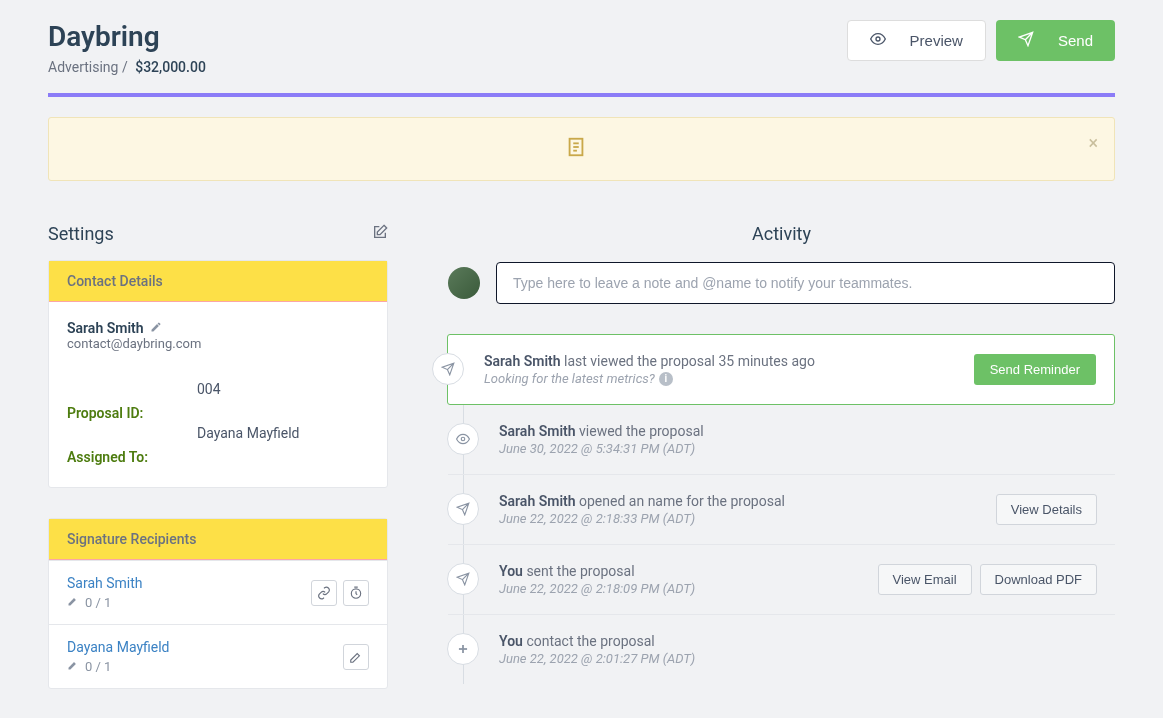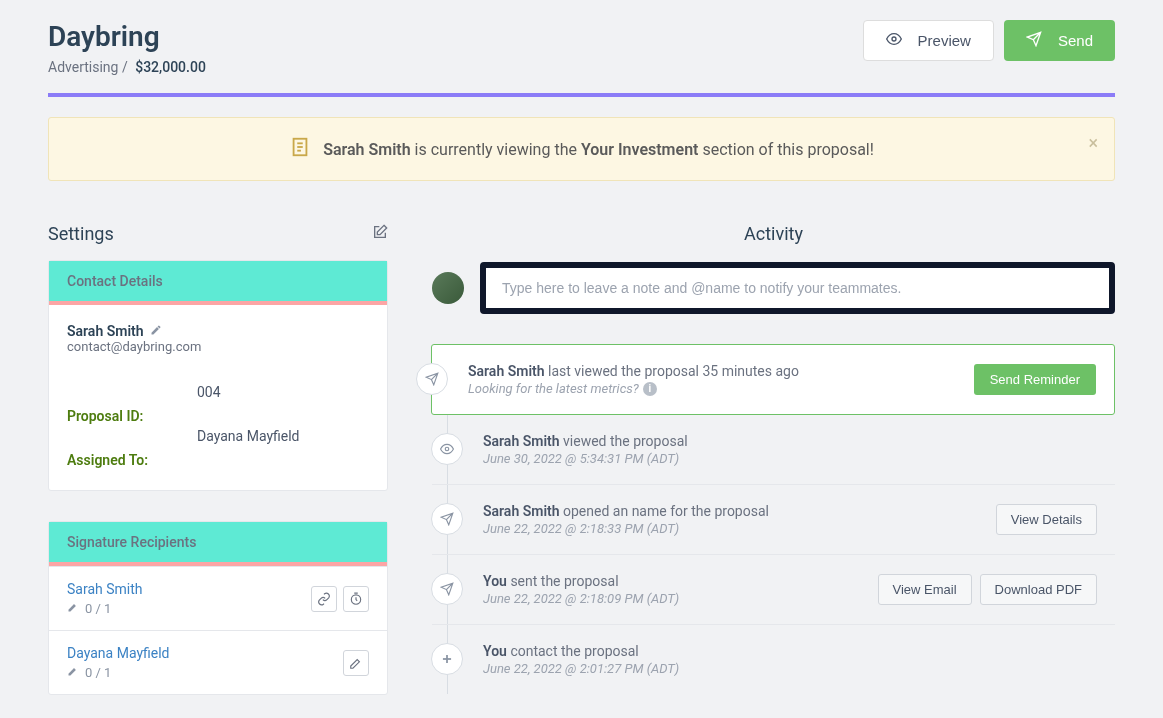--- a/index.html
+++ b/index.html
@@ -36,21 +36,21 @@
   font-weight: 500;
   margin-left: 4px;
 }
 .header-actions {
   display: flex;
   gap: 10px;
 }
 .btn {
   display: inline-flex;
   align-items: center;
-  gap: 16px;
+  gap: 24px;
   padding: 10px 22px;
   border-radius: 4px;
   border: none;
   font-size: 15px;
   cursor: pointer;
   font-weight: 400;
 }
 .btn-preview {
   background: #fff;
   border: 1px solid #ddd;
@@ -86,21 +86,21 @@
   right: 16px;
   top: 14px;
   color: #c9bf9d;
   font-size: 18px;
   cursor: pointer;
 }
 .alert b { font-weight: 600; }
 .content {
   display: flex;
   margin-top: 42px;
-  gap: 44px;
+  gap: 60px;
 }
 .left-col { width: 340px; }
 .right-col { flex: 1; }
 .section-head {
   display: flex;
   justify-content: space-between;
   align-items: center;
   margin-bottom: 16px;
 }
 .section-title {
@@ -111,25 +111,25 @@
 .edit-icon-btn {
   color: #6b7280;
   cursor: pointer;
 }
 .card {
   background: #fff;
   border: 1px solid #e5e7eb;
   border-radius: 3px;
 }
 .card-header {
-  background: #5eead4;
+  background: #fde047;
   padding: 12px 18px;
   font-size: 14px;
   color: #6b7280;
-  border-bottom: 4px solid #fca5a5;
+  border-bottom: 1px solid #fca5a5;
   font-weight: 500;
 }
 .card-body { padding: 18px; }
 .contact-name {
   color: #2d4356;
   font-weight: 600;
   display: flex;
   align-items: center;
   gap: 6px;
 }
@@ -185,21 +185,21 @@
   margin-bottom: 30px;
 }
 .avatar {
   width: 32px;
   height: 32px;
   border-radius: 50%;
   background: linear-gradient(135deg, #5a7a5a, #3a5a3a);
 }
 .note-input {
   flex: 1;
-  border: 6px solid #0f172a;
+  border: 1px solid #0f172a;
   border-radius: 4px;
   padding: 12px 16px;
   font-size: 14px;
   background: #fff;
   color: #4a5568;
 }
 .note-input::placeholder { color: #9ca3af; }
 .timeline {
   position: relative;
 }
@@ -331,23 +331,20 @@
 
 <div class="alert">
   <span class="alert-icon">
     <svg width="22" height="22" viewBox="0 0 24 24" fill="none" stroke="#c9a84a" stroke-width="2">
           <rect x="5" y="3" width="14" height="18"></rect>
           <line x1="9" y1="8" x2="15" y2="8"></line>
           <line x1="9" y1="12" x2="15" y2="12"></line>
           <line x1="9" y1="16" x2="13" y2="16"></line>
         </svg>
   </span>
-  <span>
-    <b>Sarah Smith</b><span> is currently viewing the </span><b>Your Investment</b><span> section of this proposal!</span>
-  </span>
   <span class="close-x">×</span>
 </div>
 
 <div class="content">
 
   <div class="left-col">
     <div class="section-head">
       <div class="section-title">Settings</div>
       <span class="edit-icon-btn">
         <svg width="16" height="16" viewBox="0 0 24 24" fill="none" stroke="#6b7280" stroke-width="2">

